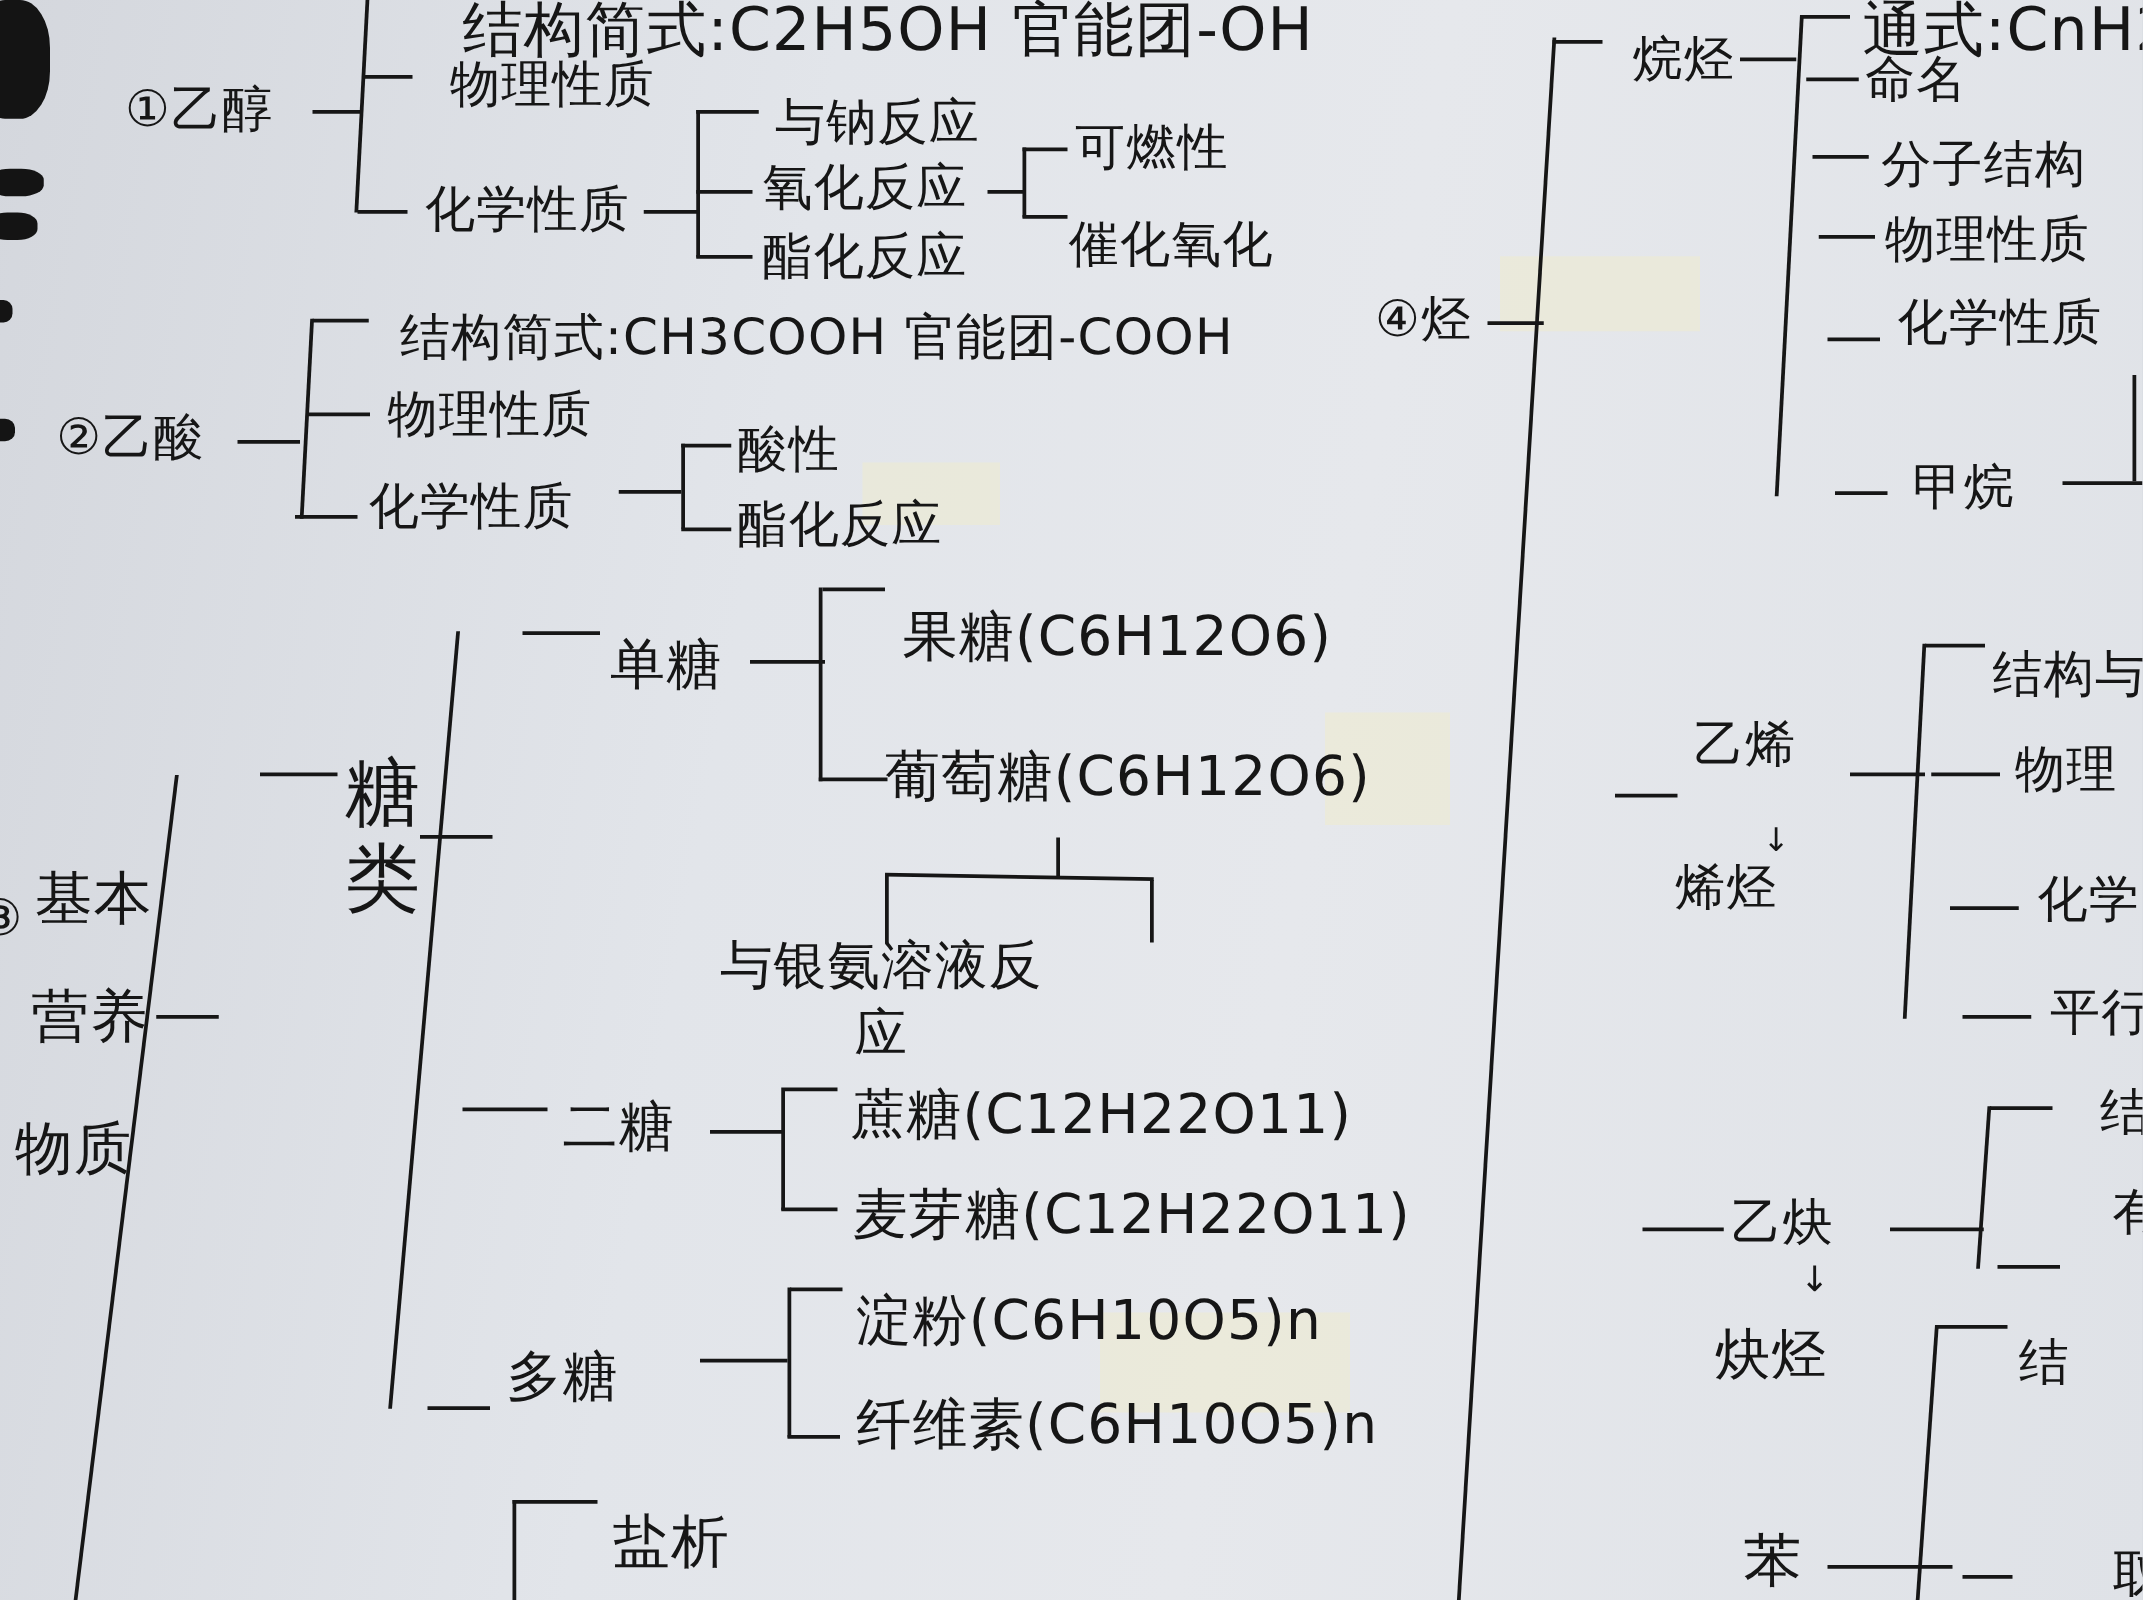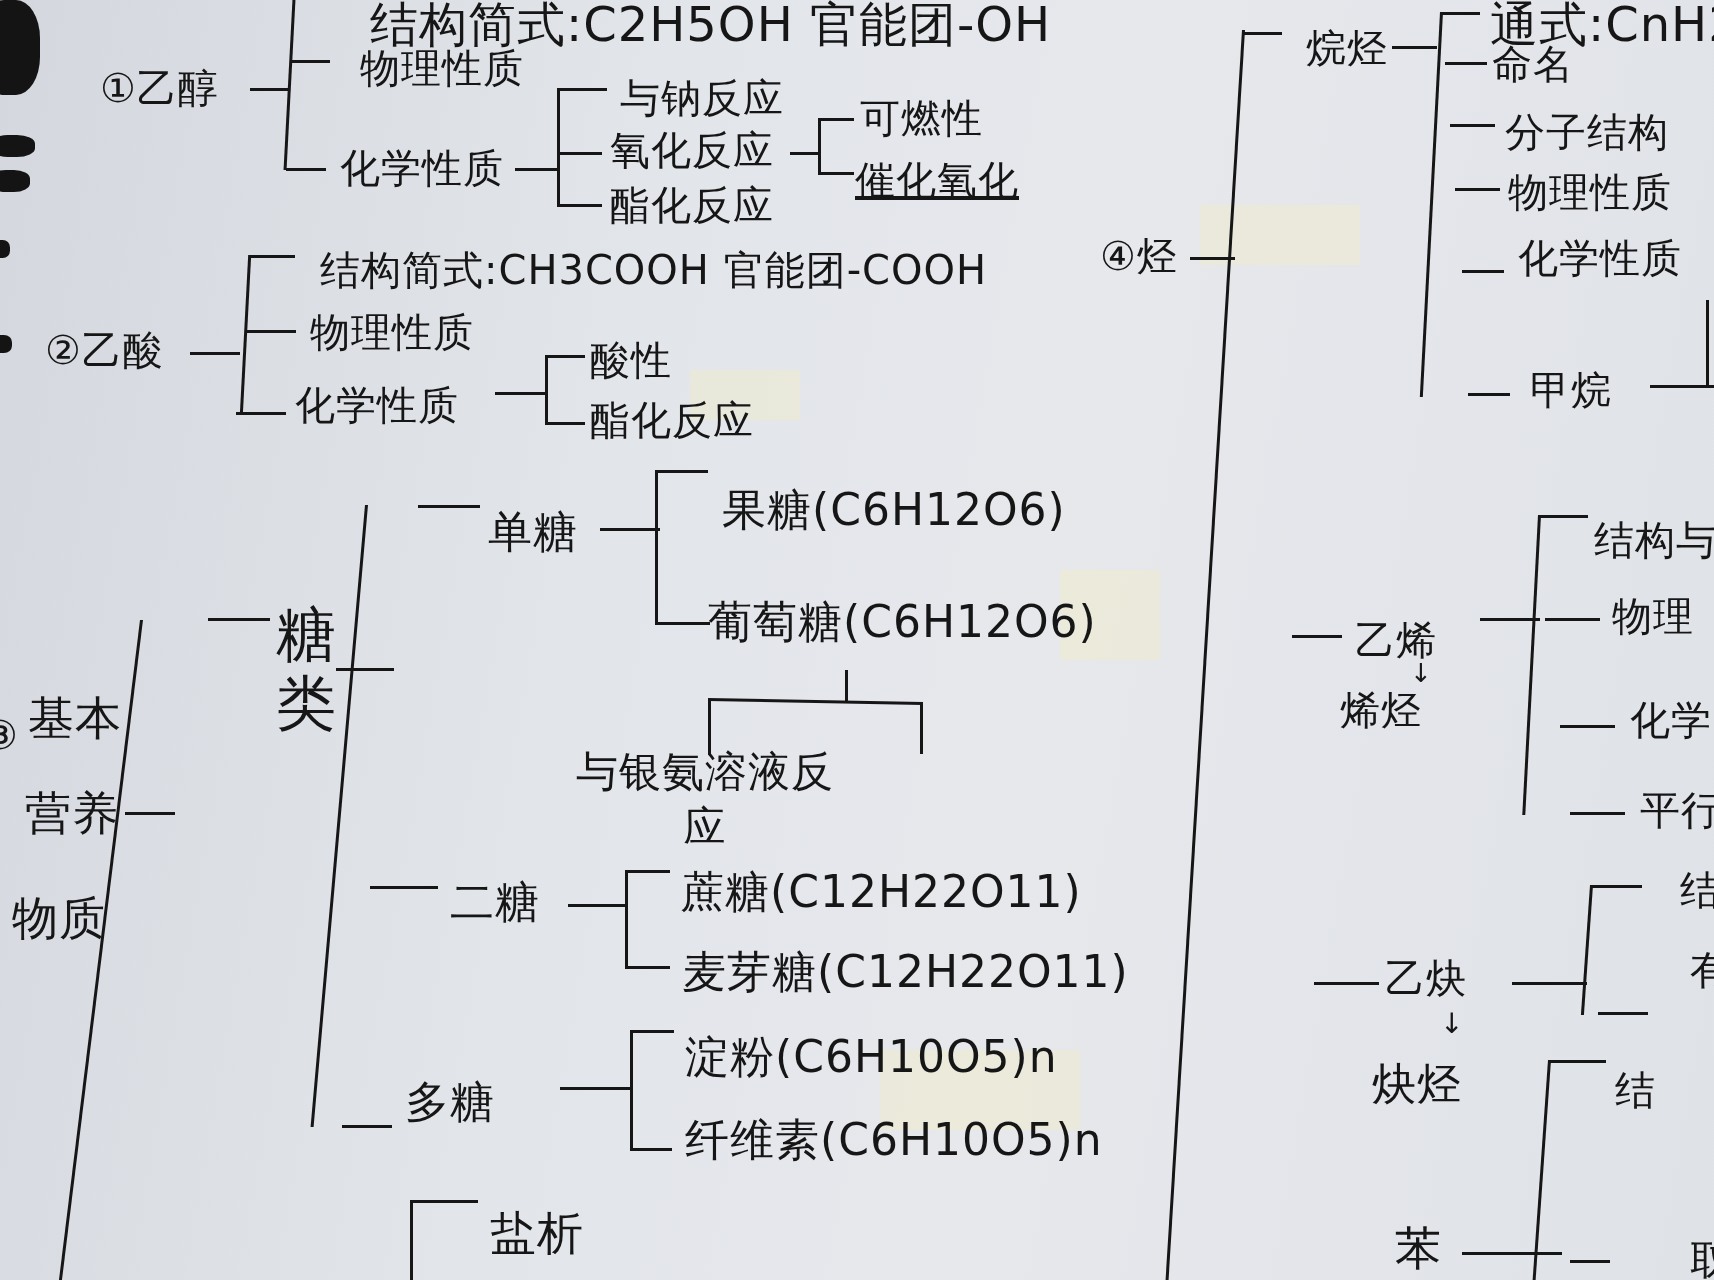--- a/index.html
+++ b/index.html
@@ -47,21 +47,21 @@
   <div class="ln h" style="left:557px;top:152px;width:45px;"></div>
   <div class="ln h" style="left:557px;top:204px;width:45px;"></div>
   <div class="t" style="left:620px;top:78px;">与钠反应</div>
   <div class="t" style="left:610px;top:130px;">氧化反应</div>
   <div class="t" style="left:610px;top:185px;">酯化反应</div>
   <div class="ln h" style="left:790px;top:152px;width:30px;"></div>
   <div class="ln vv" style="left:818px;top:118px;height:56px;"></div>
   <div class="ln h" style="left:818px;top:118px;width:36px;"></div>
   <div class="ln h" style="left:818px;top:172px;width:36px;"></div>
   <div class="t" style="left:860px;top:98px;">可燃性</div>
-  <div class="t" style="left:855px;top:160px;text-decoration:underline;">催化氧化</div>
+  <div class="t" style="left:855px;top:176px;">催化氧化</div>
 
   <div class="t" style="left:45px;top:330px;">②乙酸</div>
   <div class="ln h" style="left:190px;top:352px;width:50px;"></div>
   <div class="ln vv" style="left:244px;top:255px;height:160px;transform:skewX(-3deg);"></div>
   <div class="ln h" style="left:250px;top:255px;width:45px;"></div>
   <div class="ln h" style="left:246px;top:330px;width:50px;"></div>
   <div class="ln h" style="left:236px;top:412px;width:50px;"></div>
   <div class="t" style="left:320px;top:250px;">结构简式:CH3COOH 官能团-COOH</div>
   <div class="t" style="left:310px;top:312px;">物理性质</div>
   <div class="t" style="left:295px;top:385px;">化学性质</div>
@@ -139,21 +139,21 @@
   <div class="t s" style="left:1490px;top:0px;">通式:CnH2n+2</div>
   <div class="t" style="left:1492px;top:44px;">命名</div>
   <div class="t" style="left:1505px;top:112px;">分子结构</div>
   <div class="t" style="left:1508px;top:172px;">物理性质</div>
   <div class="t" style="left:1518px;top:238px;">化学性质</div>
   <div class="t" style="left:1530px;top:370px;">甲烷</div>
   <div class="ln h" style="left:1650px;top:385px;width:64px;"></div>
   <div class="ln vv" style="left:1706px;top:300px;height:85px;"></div>
 
   <div class="ln h" style="left:1292px;top:635px;width:50px;"></div>
-  <div class="t" style="left:1355px;top:624px;font-family:Liberation Mono, monospace;">乙烯</div>
+  <div class="t" style="left:1355px;top:576px;">乙烯</div>
   <div class="t s" style="left:1410px;top:660px;font-size:26px;">↓</div>
   <div class="t" style="left:1340px;top:690px;">烯烃</div>
   <div class="ln h" style="left:1480px;top:618px;width:60px;"></div>
   <div class="ln vv" style="left:1538px;top:515px;height:300px;transform:skewX(-3deg);transform-origin:top;"></div>
   <div class="ln h" style="left:1540px;top:515px;width:48px;"></div>
   <div class="ln h" style="left:1545px;top:618px;width:55px;"></div>
   <div class="ln h" style="left:1560px;top:725px;width:55px;"></div>
   <div class="ln h" style="left:1570px;top:812px;width:55px;"></div>
   <div class="t" style="left:1594px;top:520px;">结构与</div>
   <div class="t" style="left:1612px;top:596px;">物理</div>

